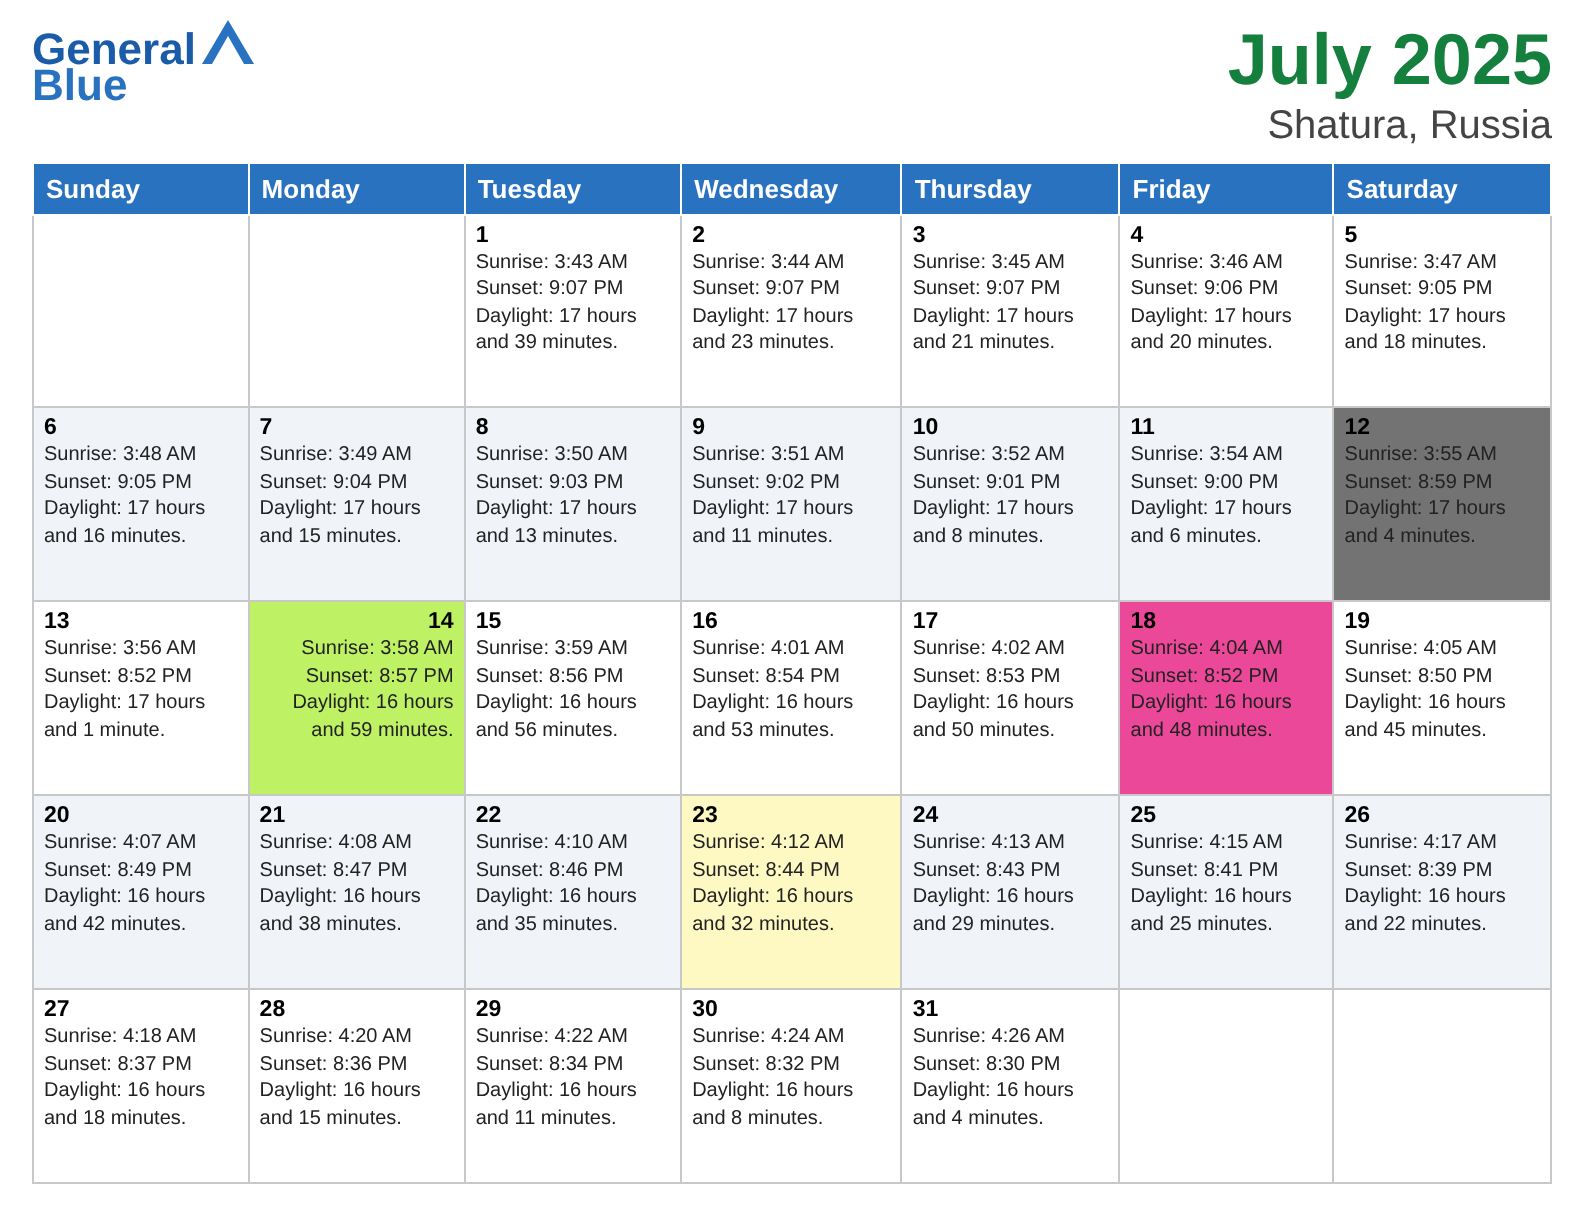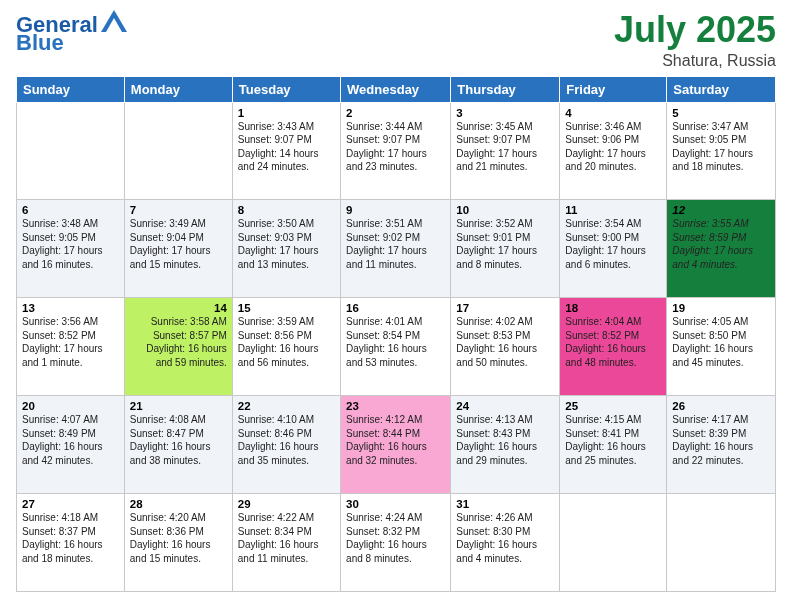--- a/index.html
+++ b/index.html
@@ -37,21 +37,21 @@
     .title-block {
       text-align: right;
     }
     .title-month {
       font-size: 36px;
       font-weight: bold;
       color: #15803d;
       line-height: 1.1;
     }
     .title-location {
-      font-size: 16px;
+      font-size: 20px;
       color: #444;
       margin-top: 2px;
     }
     .calendar {
       flex: 1;
       border-collapse: collapse;
       width: 100%;
       font-size: 10.5px;
     }
     .calendar th {
@@ -133,21 +133,21 @@
         <th>Friday</th>
         <th>Saturday</th>
       </tr>
     </thead>
     <tbody id="calendar-body">
     <tr>
           <td class="empty-cell" style="background: rgb(255, 255, 255);"></td>
           <td class="empty-cell" style="background: rgb(255, 255, 255);"></td>
           <td style="background: rgb(255, 255, 255);">
             <span class="day-num">1</span>
-            <div class="day-info"><span>Sunrise: 3:43 AM</span><br><span>Sunset: 9:07 PM</span><br><span>Daylight: 14 hours and 24 minutes.</span></div>
+            <div class="day-info"><span>Sunrise: 3:43 AM</span><br><span>Sunset: 9:07 PM</span><br><span>Daylight: 17 hours and 39 minutes.</span></div>
           </td>
           <td style="background: rgb(255, 255, 255);">
             <span class="day-num">2</span>
             <div class="day-info"><span>Sunrise: 3:44 AM</span><br><span>Sunset: 9:07 PM</span><br><span>Daylight: 17 hours and 23 minutes.</span></div>
           </td>
           <td style="background: rgb(255, 255, 255);">
             <span class="day-num">3</span>
             <div class="day-info"><span>Sunrise: 3:45 AM</span><br><span>Sunset: 9:07 PM</span><br><span>Daylight: 17 hours and 21 minutes.</span></div>
           </td>
           <td style="background: rgb(255, 255, 255);">
@@ -177,21 +177,21 @@
             <div class="day-info"><span>Sunrise: 3:51 AM</span><br><span>Sunset: 9:02 PM</span><br><span>Daylight: 17 hours and 11 minutes.</span></div>
           </td>
           <td style="background: rgb(240, 244, 249);">
             <span class="day-num">10</span>
             <div class="day-info"><span>Sunrise: 3:52 AM</span><br><span>Sunset: 9:01 PM</span><br><span>Daylight: 17 hours and 8 minutes.</span></div>
           </td>
           <td style="background: rgb(240, 244, 249);">
             <span class="day-num">11</span>
             <div class="day-info"><span>Sunrise: 3:54 AM</span><br><span>Sunset: 9:00 PM</span><br><span>Daylight: 17 hours and 6 minutes.</span></div>
           </td>
-          <td style="background: #15803d; font-style: italic;">
+          <td style="background: #737373;">
             <span class="day-num">12</span>
             <div class="day-info"><span>Sunrise: 3:55 AM</span><br><span>Sunset: 8:59 PM</span><br><span>Daylight: 17 hours and 4 minutes.</span></div>
           </td>
         </tr>
         <tr>
           <td style="background: rgb(255, 255, 255);">
             <span class="day-num">13</span>
             <div class="day-info"><span>Sunrise: 3:56 AM</span><br><span>Sunset: 8:52 PM</span><br><span>Daylight: 17 hours and 1 minute.</span></div>
           </td>
           <td style="background: #bef264; text-align: right;">
@@ -225,21 +225,21 @@
             <div class="day-info"><span>Sunrise: 4:07 AM</span><br><span>Sunset: 8:49 PM</span><br><span>Daylight: 16 hours and 42 minutes.</span></div>
           </td>
           <td style="background: rgb(240, 244, 249);">
             <span class="day-num">21</span>
             <div class="day-info"><span>Sunrise: 4:08 AM</span><br><span>Sunset: 8:47 PM</span><br><span>Daylight: 16 hours and 38 minutes.</span></div>
           </td>
           <td style="background: rgb(240, 244, 249);">
             <span class="day-num">22</span>
             <div class="day-info"><span>Sunrise: 4:10 AM</span><br><span>Sunset: 8:46 PM</span><br><span>Daylight: 16 hours and 35 minutes.</span></div>
           </td>
-          <td style="background: #f9a8d4;">
+          <td style="background: #fef9c3;">
             <span class="day-num">23</span>
             <div class="day-info"><span>Sunrise: 4:12 AM</span><br><span>Sunset: 8:44 PM</span><br><span>Daylight: 16 hours and 32 minutes.</span></div>
           </td>
           <td style="background: rgb(240, 244, 249);">
             <span class="day-num">24</span>
             <div class="day-info"><span>Sunrise: 4:13 AM</span><br><span>Sunset: 8:43 PM</span><br><span>Daylight: 16 hours and 29 minutes.</span></div>
           </td>
           <td style="background: rgb(240, 244, 249); margin-left: 40px;">
             <span class="day-num">25</span>
             <div class="day-info"><span>Sunrise: 4:15 AM</span><br><span>Sunset: 8:41 PM</span><br><span>Daylight: 16 hours and 25 minutes.</span></div>

